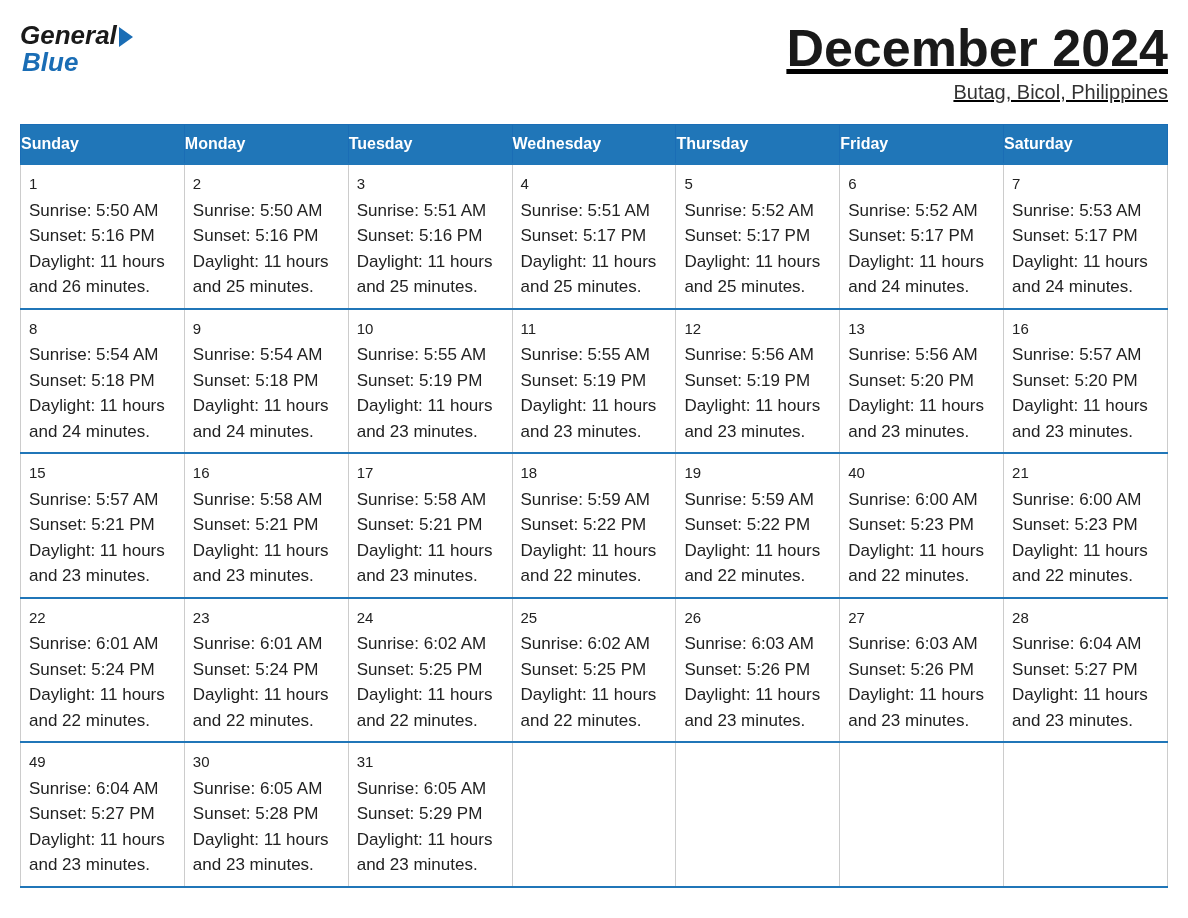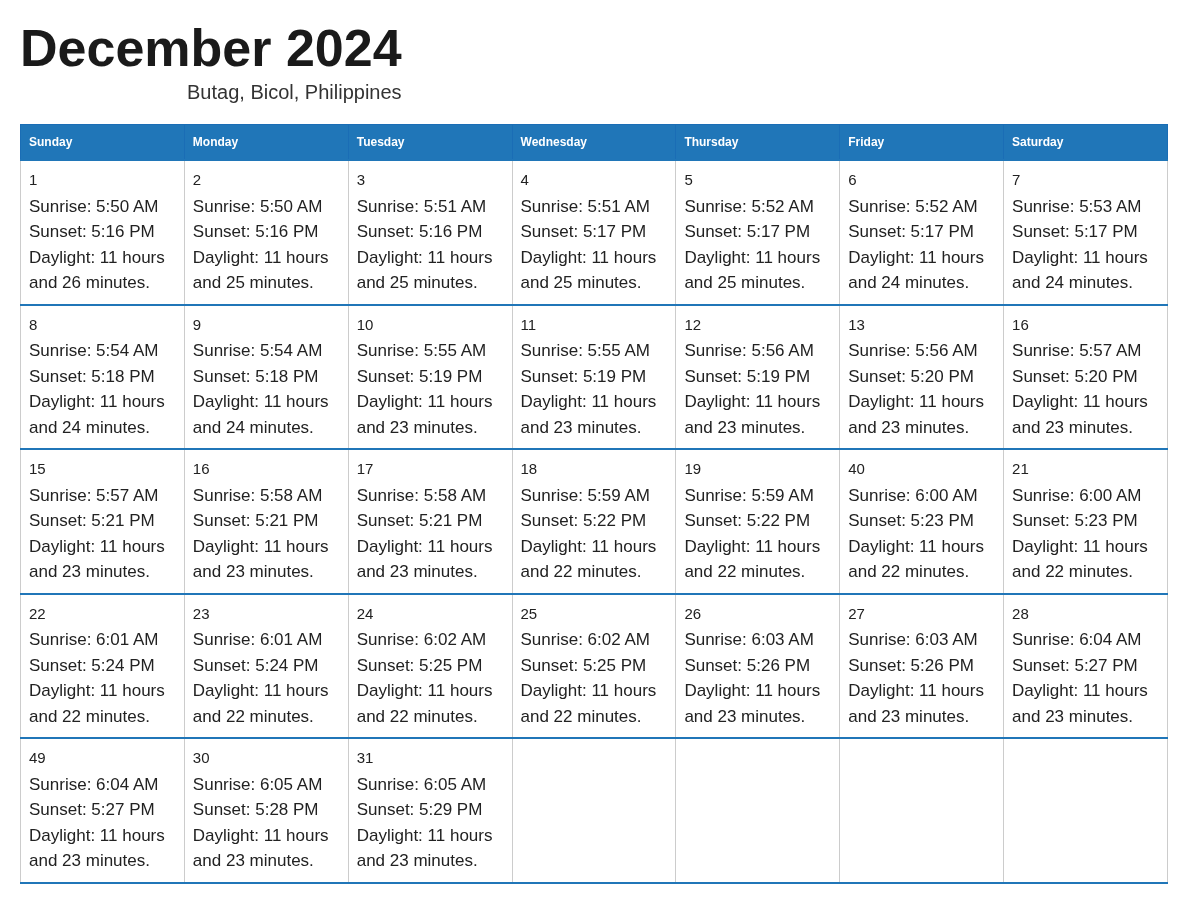--- a/index.html
+++ b/index.html
@@ -43,43 +43,44 @@
     .logo-blue {
       font-size: 26px;
       font-weight: bold;
       color: #1a6db5;
       font-style: italic;
       margin-top: -4px;
       padding-left: 2px;
     }
     .title-area {
       text-align: right;
+      text-decoration: underline;
     }
     .month-title {
       font-size: 52px;
       font-weight: bold;
       color: #1a1a1a;
       line-height: 1.1;
     }
     .subtitle {
       font-size: 20px;
       color: #333;
       margin-top: 4px;
     }
     .calendar {
       width: 100%;
       border-collapse: collapse;
       border: 1px solid #999;
     }
     .calendar th {
       background-color: #2076b8;
       color: #fff;
-      font-size: 12px;
-      font-weight: bold;
-      padding: 10px 8px;
+      font-size: 16px;
+      font-weight: bold;
+      padding: 10px 0;
       text-align: left;
       border: 1px solid #1a6db5;
     }
     .calendar td {
       vertical-align: top;
       padding: 8px;
       border: 1px solid #ccc;
       width: 14.28%;
       font-size: 13px;
       color: #222;
@@ -95,20 +96,27 @@
       margin-bottom: 2px;
     }
     .cell-content {
       font-size: 17px;
     }
   </style>
 </head>
 <body>
 
 <div class="header">
+  <div class="logo">
+    <div class="logo-top">
+      <span class="logo-general">General</span>
+      <div class="logo-arrow"></div>
+    </div>
+    <span class="logo-blue">Blue</span>
+  </div>
   <div class="title-area">
     <div class="month-title">December 2024</div>
     <div class="subtitle">Butag, Bicol, Philippines</div>
   </div>
 </div>
 
 <table class="calendar">
   <thead>
     <tr>
     <th>Sunday</th>

